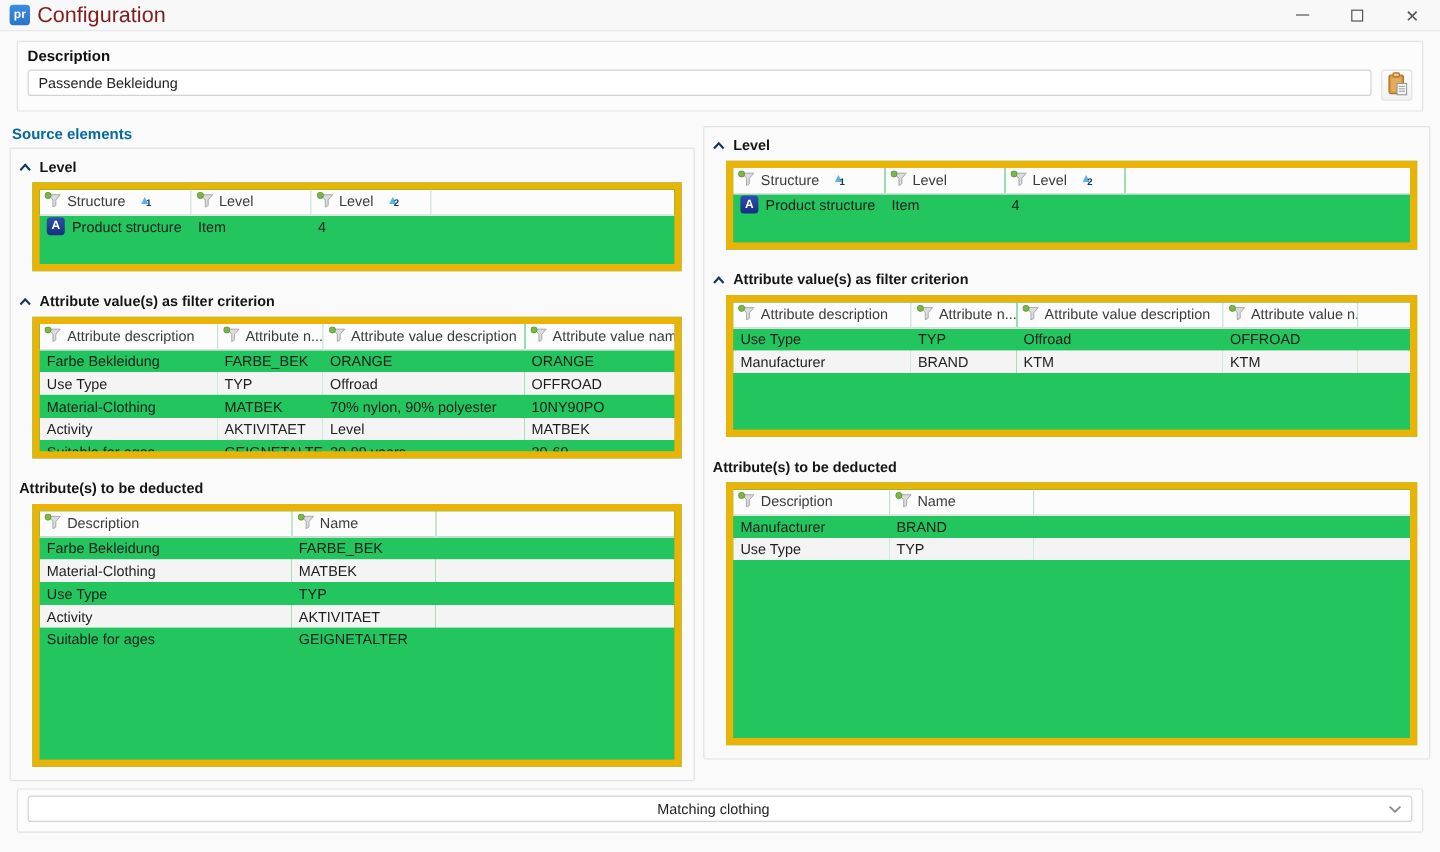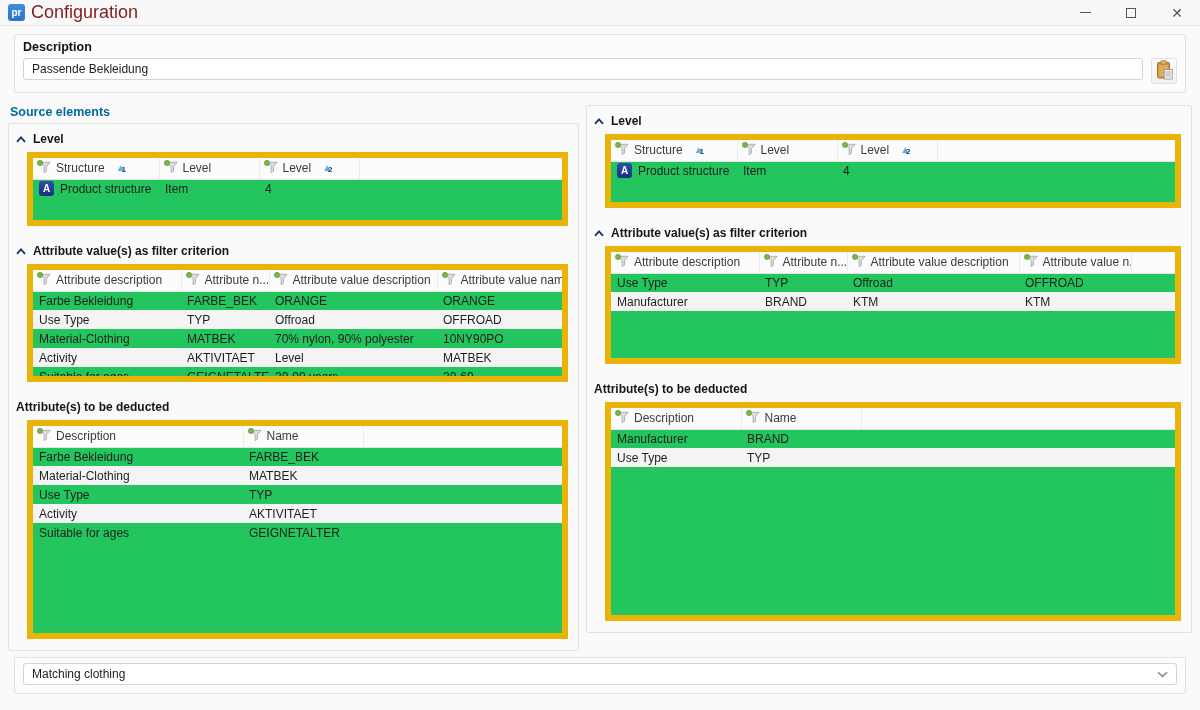--- a/index.html
+++ b/index.html
@@ -90,21 +90,21 @@
     font-size: 10px; font-weight: bold;
     display: inline-flex; align-items: center; justify-content: center; vertical-align: middle;
   }
   .cell-flex { display: flex; align-items: center; }
   
   .bottom { margin-top: 6px; }
   .combobox {
     height: 22px; border: 1px solid #d4d4d4; border-radius: 3px; background: #fff;
     display: flex; align-items: center; padding: 0 8px; color: #222;
   }
-  .combobox .cb-text { flex: 1; }
+  .combobox .cb-text { flex: 1; text-align: center; }
 </style>
 </head>
 <body>
 
 <div class="titlebar">
   <span class="app-icon">pr</span>
   <span class="title-text">Configuration</span>
   <div class="win-controls">
     <button class="win-btn">
         <span class="min-glyph"></span>

